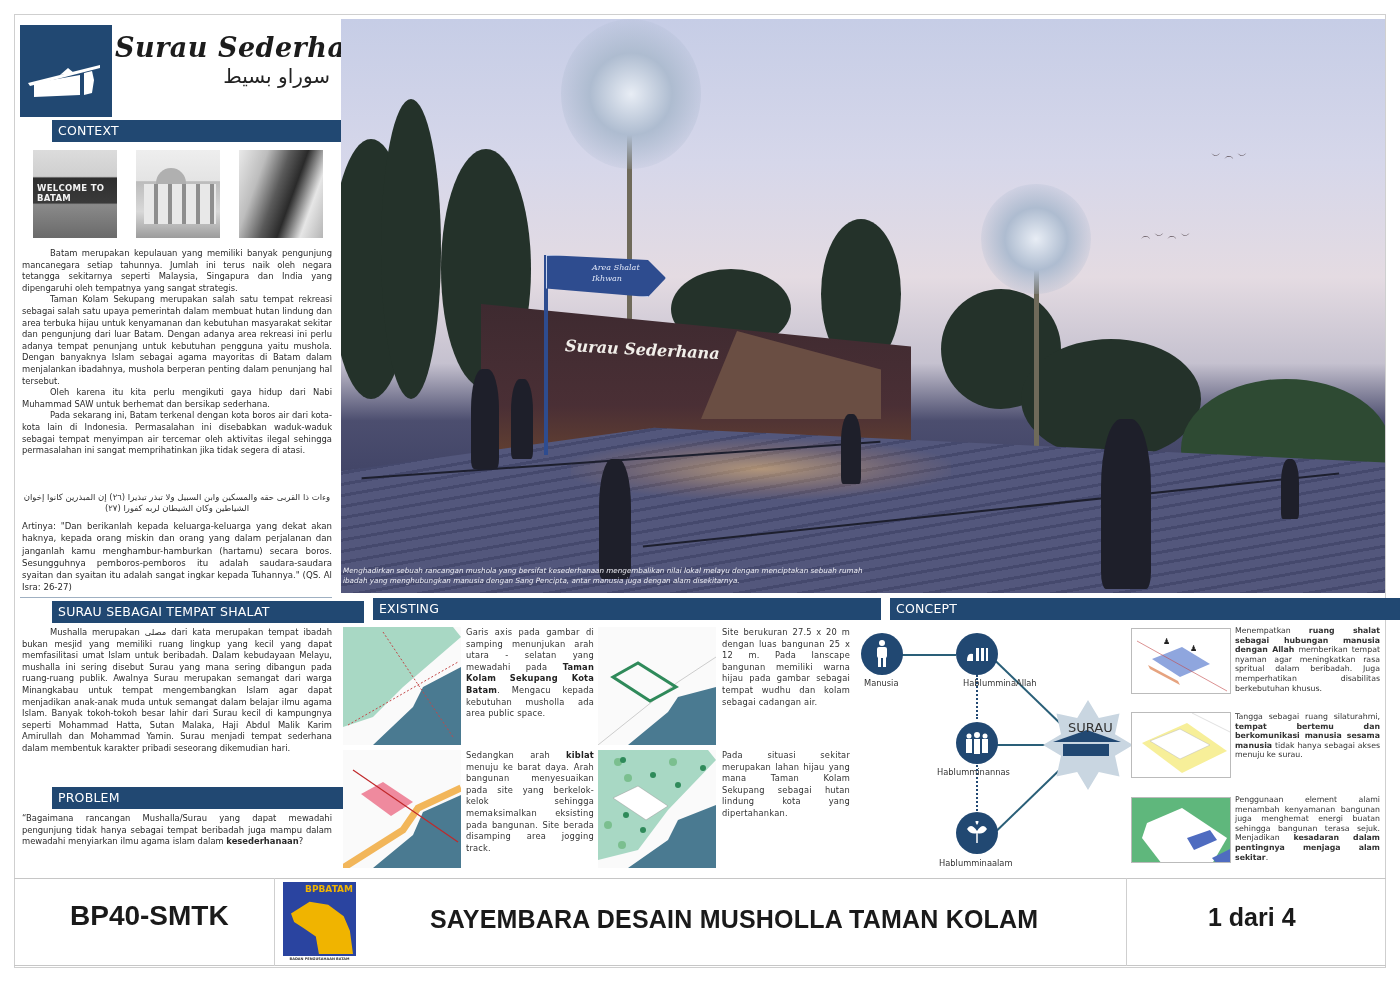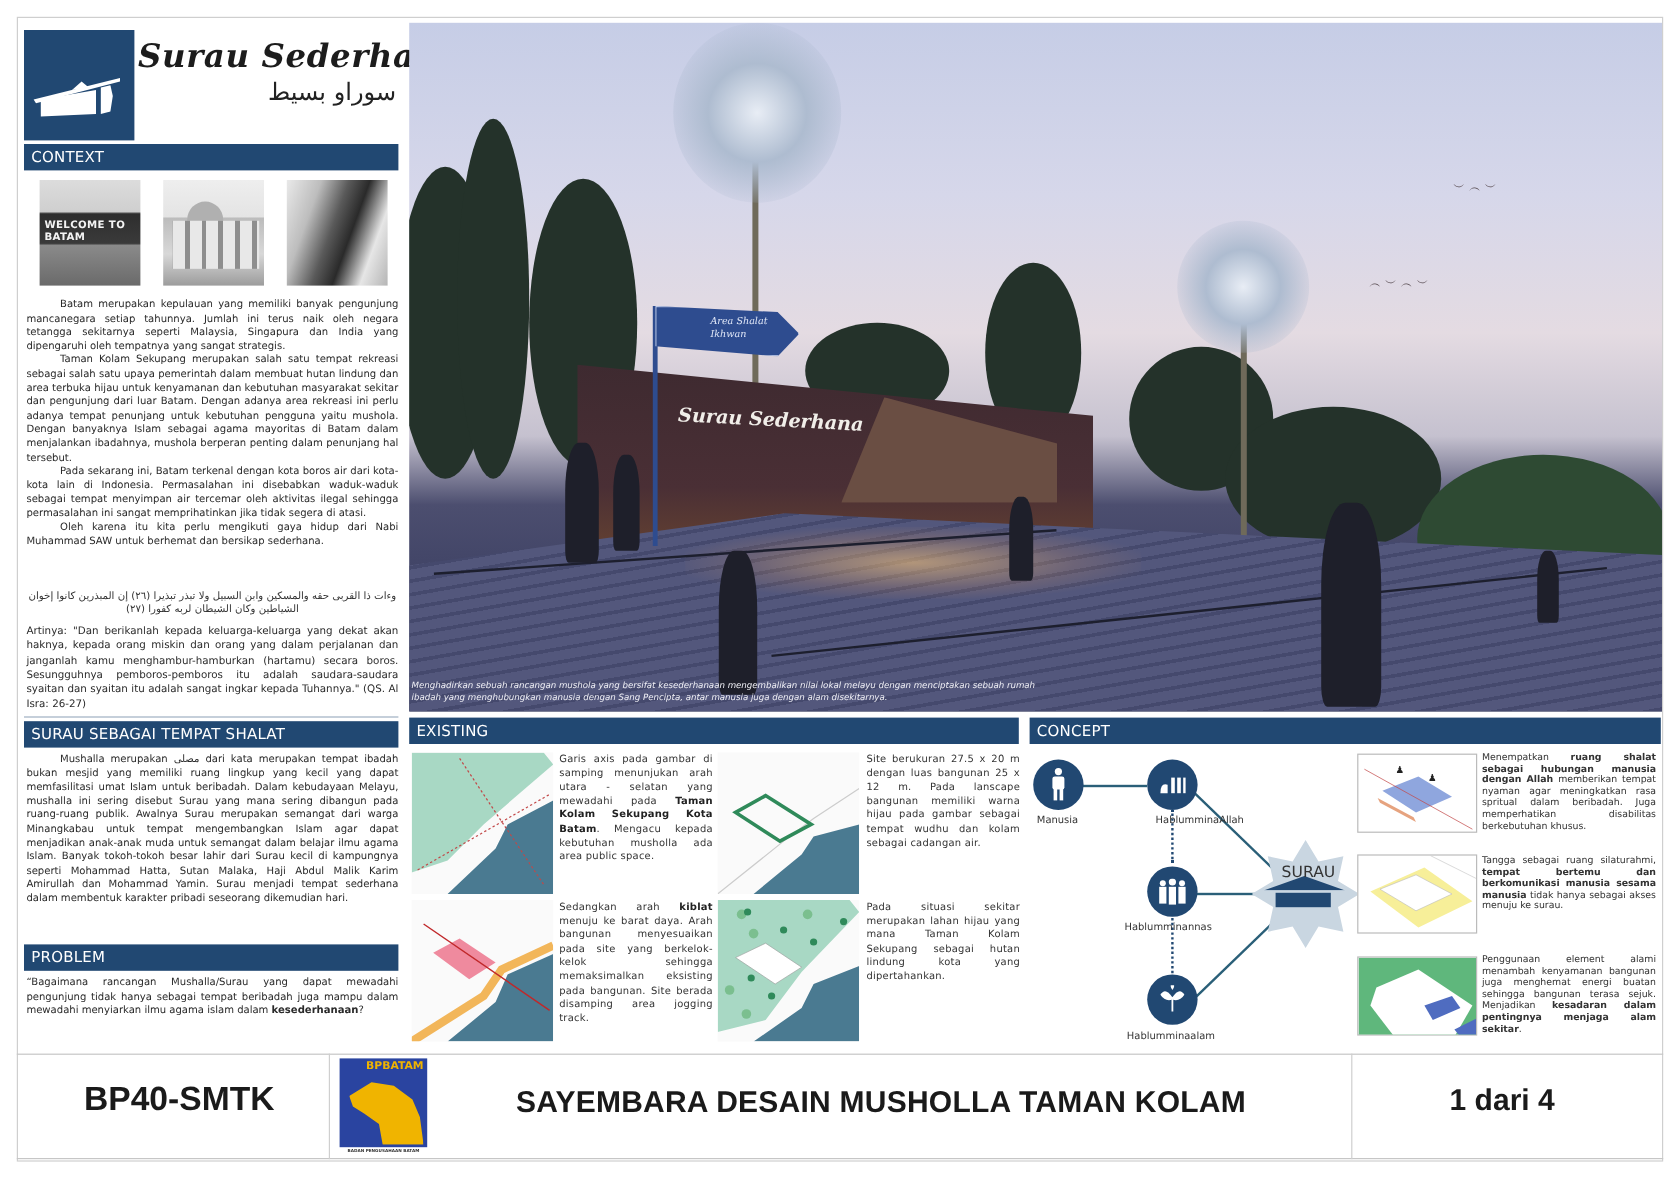--- a/index.html
+++ b/index.html
@@ -1,21 +1,21 @@
 <!DOCTYPE html>
 <html><head>
 <meta charset="utf-8">
 <style>
   * { box-sizing: border-box; margin: 0; padding: 0; }
   body { width: 1400px; height: 990px; background: #ffffff; font-family: "DejaVu Sans", sans-serif; position: relative; overflow: hidden; }
   .sheet { position: absolute; left: 14px; top: 14px; width: 1372px; height: 954px; border: 1px solid #cfcfcf; background: #fff; }
   .logo-box { position: absolute; left: 20px; top: 25px; width: 92px; height: 92px; background: #214872; }
   .brand-title { position: absolute; left: 115px; top: 32px; font-family: "DejaVu Serif", serif; font-style: italic; font-weight: bold; font-size: 27px; color: #1c1c1c; letter-spacing: 0.5px; }
   .brand-arabic { position: absolute; left: 200px; top: 64px; width: 130px; text-align: right; font-size: 20px; color: #222; direction: rtl; }
-  .sec-head { position: absolute; height: 22px; background: #214872; color: #fff; font-family: "DejaVu Sans", sans-serif; font-size: 12.5px; padding-left: 6px; line-height: 22px; letter-spacing: 0.2px; }
+  .sec-head { position: absolute; height: 22px; background: #214872; color: #fff; font-family: "DejaVu Sans", sans-serif; font-size: 12.5px; padding-left: 6px; line-height: 22px; letter-spacing: 0.2px; margin-left: 32px; }
   .photos { position: absolute; left: 33px; top: 150px; width: 290px; height: 88px; display: flex; gap: 19px; }
   .photo { flex: 1; height: 88px; position: relative; overflow: hidden; }
   .p1 { background: linear-gradient(#dcdcdc 0%, #cfcfcf 30%, #2e2e2e 32%, #3a3a3a 60%, #8a8a8a 62%, #6a6a6a 100%); }
   .p1 span { position: absolute; left: 4px; top: 33px; font-size: 8.5px; font-weight: bold; color: #f4f4f4; letter-spacing: 0.3px; }
   .p2 { background: linear-gradient(#eeeeee 0%, #e4e4e4 35%, #bcbcbc 36%, #d8d8d8 70%, #9c9c9c 100%); }
   .p2::before { content: ""; position: absolute; left: 20px; top: 18px; width: 30px; height: 16px; border-radius: 15px 15px 0 0; background: #b0b0b0; }
   .p2::after { content: ""; position: absolute; left: 8px; top: 34px; width: 72px; height: 40px; background: repeating-linear-gradient(90deg,#e8e8e8 0 10px,#8e8e8e 10px 14px); }
   .p3 { background: linear-gradient(110deg, #e9e9e9 0%, #bdbdbd 25%, #5a5a5a 45%, #2a2a2a 60%, #e6e6e6 80%, #b5b5b5 100%); }
   .body-text { position: absolute; font-size: 8.4px; line-height: 11.6px; color: #2a2a2a; text-align: justify; }
   .body-text p { text-indent: 28px; }
@@ -87,22 +87,22 @@
 <div class="photos">
   <div class="photo p1">
       <span>WELCOME TO BATAM</span>
     </div>
   <div class="photo p2"></div>
   <div class="photo p3"></div>
 </div>
 <div class="body-text" style="left:22px;top:248px;width:310px;">
   <p>Batam merupakan kepulauan yang memiliki banyak pengunjung mancanegara setiap tahunnya. Jumlah ini terus naik oleh negara tetangga sekitarnya seperti Malaysia, Singapura dan India yang dipengaruhi oleh tempatnya yang sangat strategis.</p>
   <p>Taman Kolam Sekupang merupakan salah satu tempat rekreasi sebagai salah satu upaya pemerintah dalam membuat hutan lindung dan area terbuka hijau untuk kenyamanan dan kebutuhan masyarakat sekitar dan pengunjung dari luar Batam. Dengan adanya area rekreasi ini perlu adanya tempat penunjang untuk kebutuhan pengguna yaitu mushola. Dengan banyaknya Islam sebagai agama mayoritas di Batam dalam menjalankan ibadahnya, mushola berperan penting dalam penunjang hal tersebut.</p>
+  <p>Oleh karena itu kita perlu mengikuti gaya hidup dari Nabi Muhammad SAW untuk berhemat dan bersikap sederhana.</p>
   <p>Pada sekarang ini, Batam terkenal dengan kota boros air dari kota-kota lain di Indonesia. Permasalahan ini disebabkan waduk-waduk sebagai tempat menyimpan air tercemar oleh aktivitas ilegal sehingga permasalahan ini sangat memprihatinkan jika tidak segera di atasi.</p>
-  <p>Oleh karena itu kita perlu mengikuti gaya hidup dari Nabi Muhammad SAW untuk berhemat dan bersikap sederhana.</p>
 </div>
 <div class="arabic-verse">وءات ذا القربى حقه والمسكين وابن السبيل ولا تبذر تبذيرا (٢٦) إن المبذرين كانوا إخوان الشياطين وكان الشيطان لربه كفورا (٢٧)</div>
 <div class="body-text" style="left:22px;top:520px;width:310px;font-size:8.6px;line-height:12.3px;">
   <p class="noindent">Artinya: "Dan berikanlah kepada keluarga-keluarga yang dekat akan haknya, kepada orang miskin dan orang yang dalam perjalanan dan janganlah kamu menghambur-hamburkan (hartamu) secara boros. Sesungguhnya pemboros-pemboros itu adalah saudara-saudara syaitan dan syaitan itu adalah sangat ingkar kepada Tuhannya." (QS. Al Isra: 26-27)</p>
 </div>
 <div class="divider" style="left:20px;top:597px;width:312px;"></div>
 
 <div class="sec-head" style="left:20px;top:601px;width:312px;">SURAU SEBAGAI TEMPAT SHALAT</div>
 <div class="body-text" style="left:22px;top:627px;width:310px;">
   <p>Mushalla merupakan مصلى dari kata merupakan tempat ibadah bukan mesjid yang memiliki ruang lingkup yang kecil yang dapat memfasilitasi umat Islam untuk beribadah. Dalam kebudayaan Melayu, mushalla ini sering disebut Surau yang mana sering dibangun pada ruang-ruang publik.  Awalnya Surau merupakan semangat dari warga Minangkabau untuk tempat mengembangkan Islam agar dapat menjadikan anak-anak muda untuk semangat dalam belajar ilmu agama Islam. Banyak tokoh-tokoh besar lahir dari Surau kecil di kampungnya seperti Mohammad Hatta,  Sutan Malaka,  Haji Abdul Malik Karim Amirullah dan Mohammad Yamin. Surau menjadi tempat sederhana dalam membentuk karakter pribadi seseorang dikemudian hari.</p>

